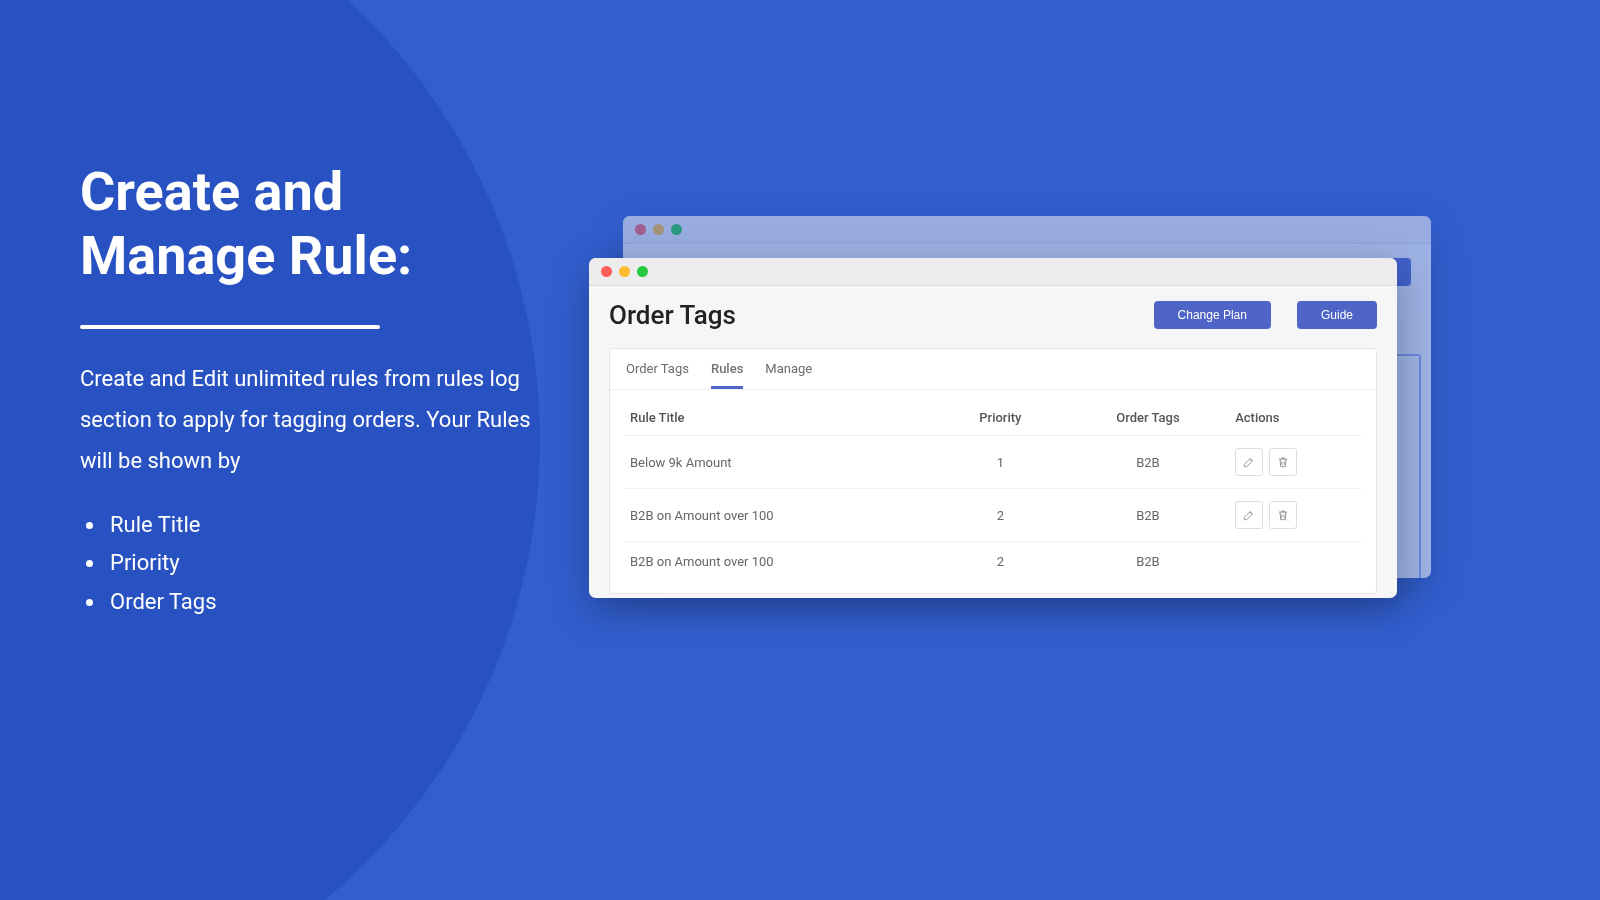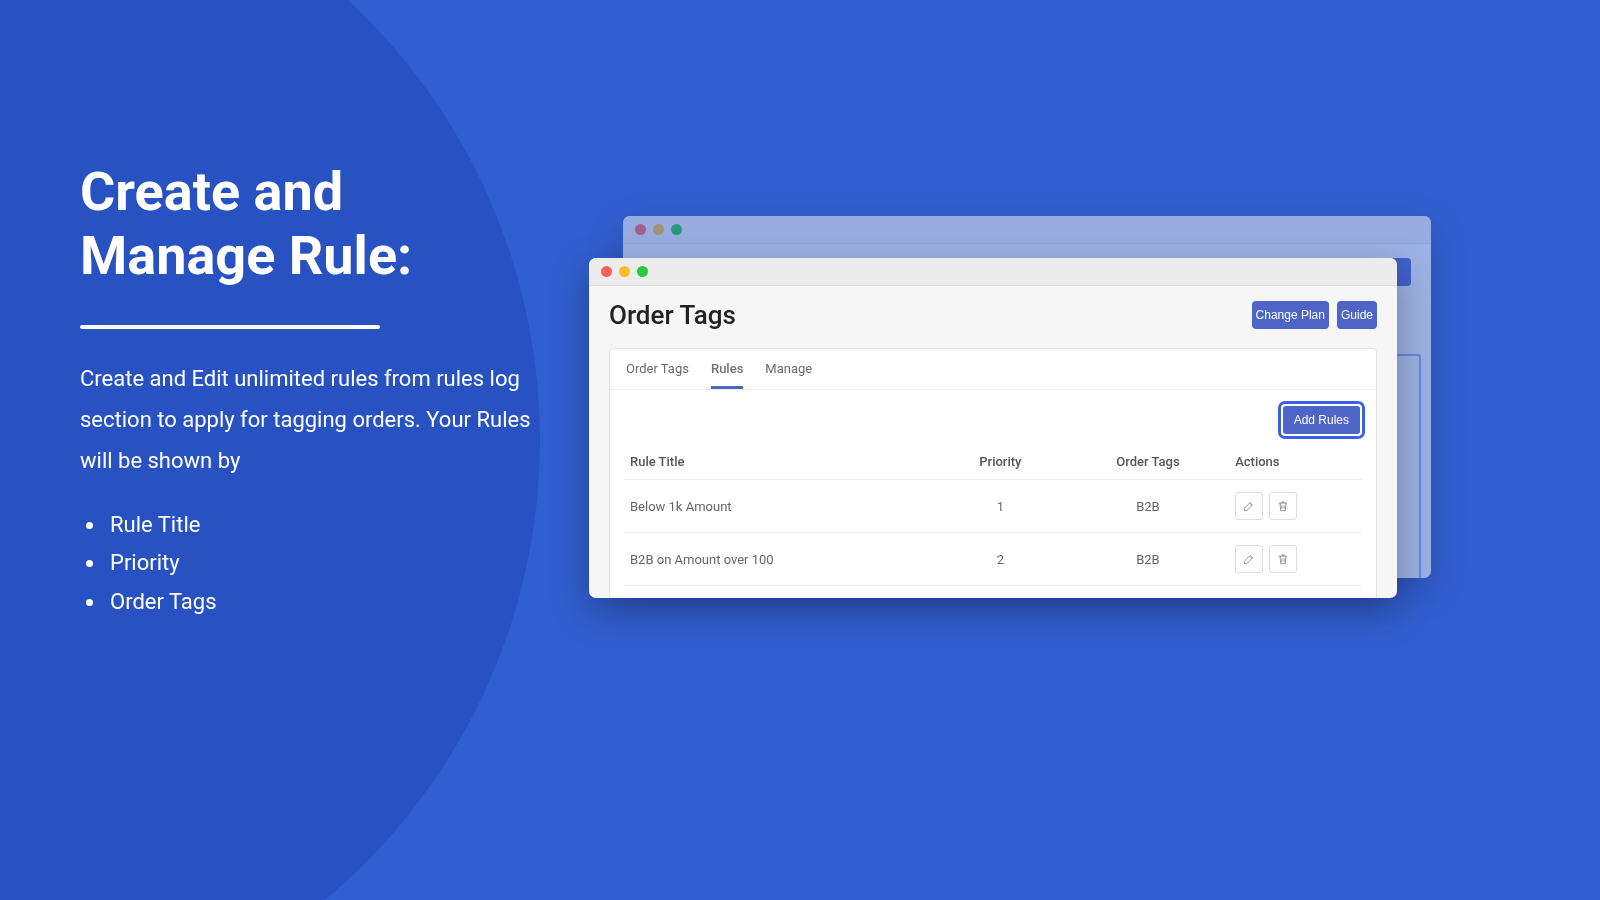--- a/index.html
+++ b/index.html
@@ -96,23 +96,24 @@
     align-items: center;
     margin-bottom: 18px;
   }
   .wb-title { font-size: 26px; font-weight: 500; color: #222; }
   .wb-btns { display: flex; gap: 8px; }
   .btn {
     background: #4f64c7;
     color: #fff;
     border: none;
     border-radius: 4px;
-    padding: 7px 4px;
+    padding: 7px 24px;
     font-size: 12px;
     cursor: pointer;
+    margin-left: 18px;
   }
 
   .card {
     background: #fff;
     border: 1px solid #e4e4e4;
     border-radius: 4px;
     padding: 0;
   }
   .tabs {
     display: flex;
@@ -238,37 +239,32 @@
     </div>
 
     <div class="card">
       <div class="tabs">
         <div class="tab">Order Tags</div>
         <div class="tab active">Rules</div>
         <div class="tab">Manage</div>
       </div>
 
       <div class="table-area">
-        <div class="add-row">
-          <span class="btn-highlight">
-            <button class="btn-add">Add Rules</button>
-          </span>
-        </div>
         <table>
           <thead>
             <tr>
               <th style="width:42%">Rule Title</th>
               <th class="center" style="width:18%">Priority</th>
               <th class="center" style="width:22%">Order Tags</th>
               <th class="right" style="width:18%">Actions</th>
             </tr>
           </thead>
           <tbody id="rows">
               <tr>
-                <td>Below 1k Amount</td>
+                <td>Below 9k Amount</td>
                 <td class="center">1</td>
                 <td class="center">B2B</td>
                 <td class="right"><span class="action-btns">
                     <span class="icon-btn">
                       <svg viewBox="0 0 24 24">
                         <path d="M4 20h4l10-10-4-4L4 16v4z"></path>
                         <path d="M13 7l4 4"></path>
                       </svg>
                     </span>
                     <span class="icon-btn">

